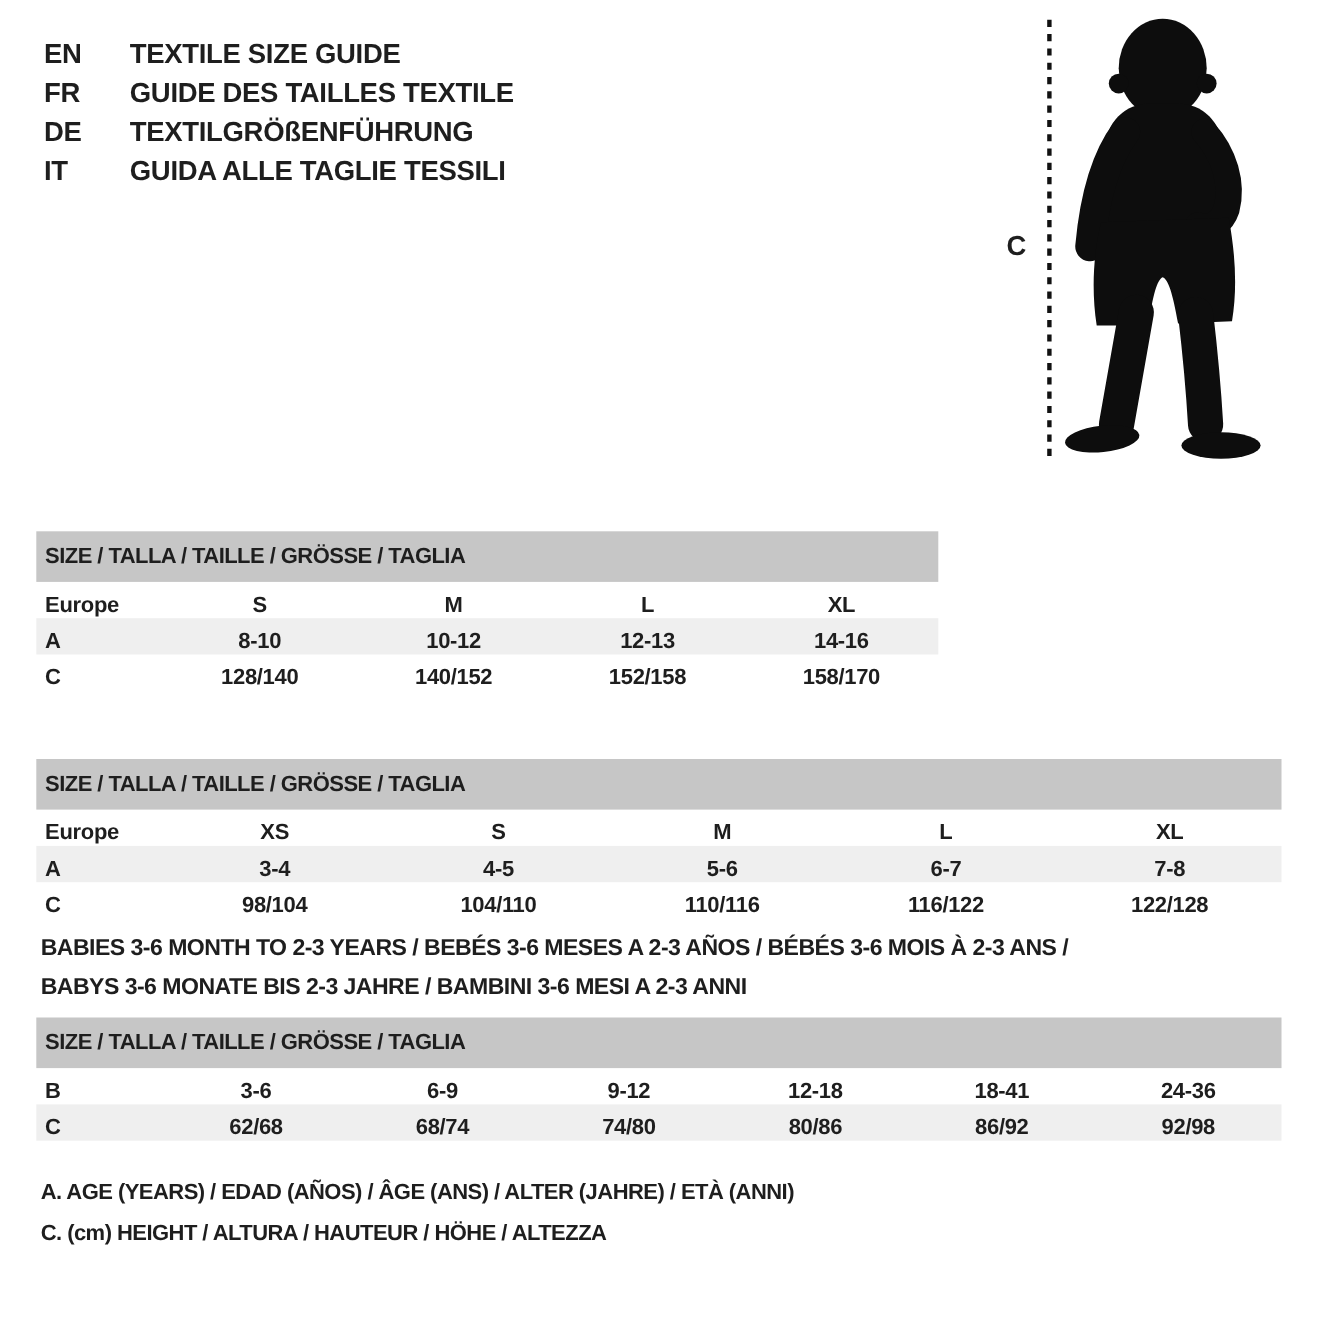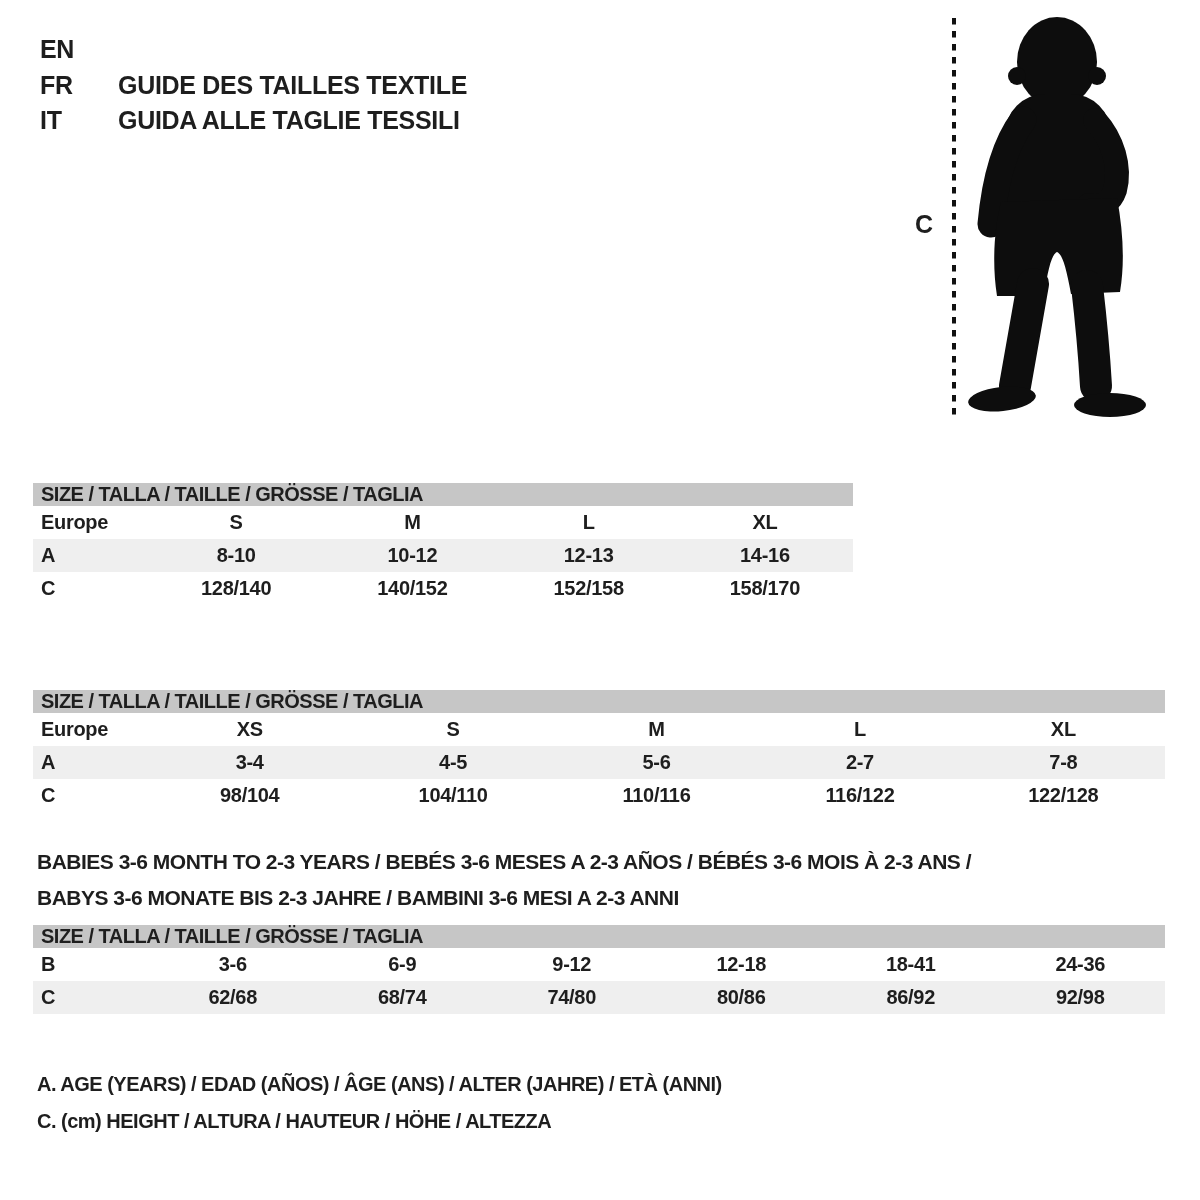--- a/index.html
+++ b/index.html
@@ -26,44 +26,49 @@
   .section-title .sub{font-size:13px;vertical-align:baseline;position:relative;top:4px;}
   #junior-title{top:434px;}
   #children-title{top:642px;}
   #babies-title{top:844px;line-height:36px;}
   
   .size-table{position:absolute;left:33px;}
   #junior-table{top:483px;width:820px;}
   #children-table{top:690px;width:1132px;}
   #babies-table{top:925px;width:1132px;}
   .size-header{
-    height:23px;background:var(--header-band,#c6c6c6);
+    height:46px;background:var(--header-band,#c6c6c6);
     display:flex;align-items:center;padding-left:8px;box-sizing:border-box;
     font-size:20px;letter-spacing:-0.5px;
   }
-  .t-row{display:flex;height:33px;align-items:center;font-size:20px;}
+  .t-row{display:flex;height:33px;align-items:flex-end;font-size:20px;}
   .t-row.shaded{background:var(--shaded-row,#efefef);}
   .t-label{flex:0 0 115px;padding-left:8px;box-sizing:border-box;}
   .t-cell{flex:1;text-align:center;}
   
   .footnotes{position:absolute;left:37px;top:1066px;font-size:20px;line-height:36.5px;letter-spacing:-0.5px;}
   .footnote{white-space:nowrap;}
 </style>
 </head>
 <body>
 
 <div class="page">
 
   <div class="lang-block">
       <div class="lang-row">
         <span class="lang-code">EN</span>
+        <span class="lang-title">TEXTILE SIZE GUIDE</span>
       </div>
       <div class="lang-row">
         <span class="lang-code">FR</span>
         <span class="lang-title">GUIDE DES TAILLES TEXTILE</span>
+      </div>
+      <div class="lang-row">
+        <span class="lang-code">DE</span>
+        <span class="lang-title">TEXTILGRÖßENFÜHRUNG</span>
       </div>
       <div class="lang-row">
         <span class="lang-code">IT</span>
         <span class="lang-title">GUIDA ALLE TAGLIE TESSILI</span>
       </div>
     </div>
 
   <svg class="figure-svg" width="250" height="412" viewBox="0 0 250 412">
     <line x1="49" y1="6" x2="49" y2="406" stroke="#111111" stroke-width="4" stroke-dasharray="6.5 6.5"></line>
     <g fill="#0d0d0d" stroke="none">
@@ -123,21 +128,21 @@
         <div class="t-cell">S</div>
         <div class="t-cell">M</div>
         <div class="t-cell">L</div>
         <div class="t-cell">XL</div>
       </div>
       <div class="t-row shaded">
         <div class="t-label">A</div>
         <div class="t-cell">3-4</div>
         <div class="t-cell">4-5</div>
         <div class="t-cell">5-6</div>
-        <div class="t-cell">2-7</div>
+        <div class="t-cell">6-7</div>
         <div class="t-cell">7-8</div>
       </div>
       <div class="t-row">
         <div class="t-label">C</div>
         <div class="t-cell">98/104</div>
         <div class="t-cell">104/110</div>
         <div class="t-cell">110/116</div>
         <div class="t-cell">116/122</div>
         <div class="t-cell">122/128</div>
       </div>

